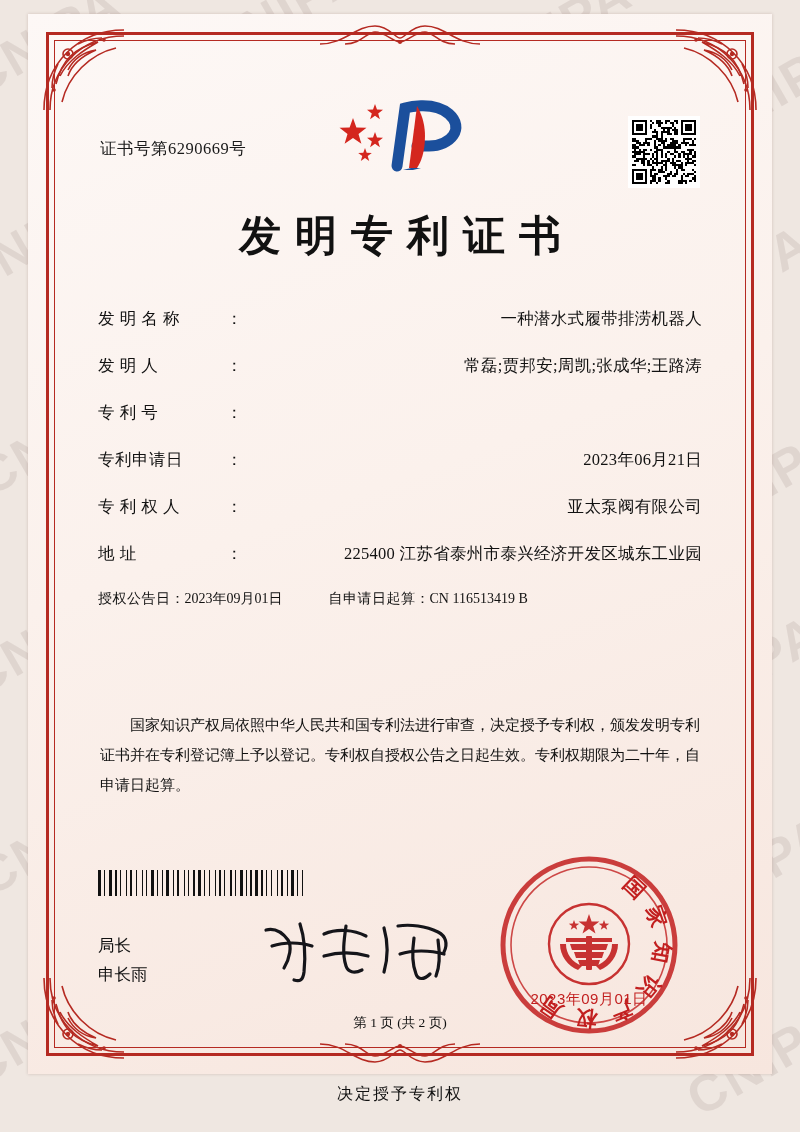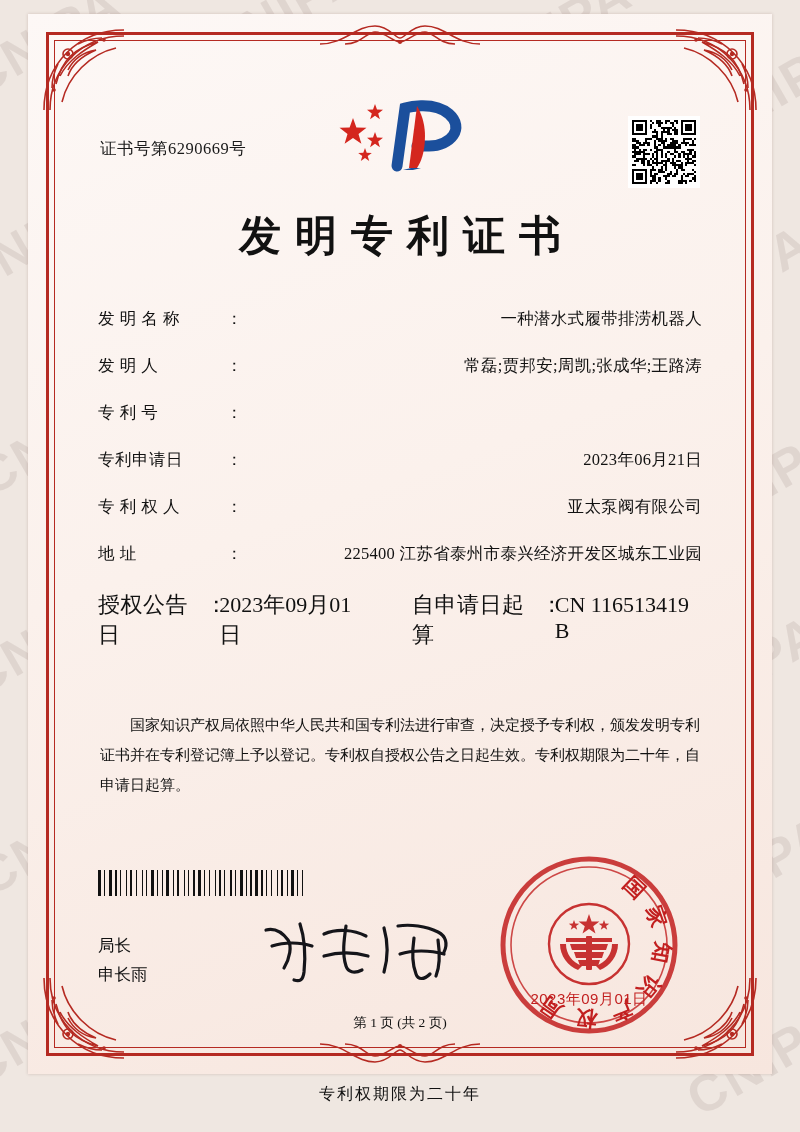--- a/index.html
+++ b/index.html
@@ -68,21 +68,21 @@
     font-size:42px;font-weight:700;color:#111;letter-spacing:14px;
     text-indent:14px;
     font-family:"DejaVu Serif","Liberation Serif",serif;
   }
 
   .fields{position:absolute;left:14px;right:14px;top:238px;}
   .row{display:flex;align-items:baseline;margin-bottom:25px;font-size:16.5px;color:#111;}
   .lbl{width:128px;flex:none;letter-spacing:0.5px;}
   .colon{width:14px;flex:none;}
   .val{flex:1;letter-spacing:0.3px;text-align:right;}
-  .row-split{display:flex;align-items:baseline;font-size:22px;color:#111;margin-bottom:21px;}
+  .row-split{display:flex;align-items:baseline;font-size:14px;color:#111;margin-bottom:21px;}
   .half{display:flex;align-items:baseline;}
   .half.second{margin-left:46px;}
   .lbl2{letter-spacing:0.5px;}
 
   .para{
     position:absolute;left:16px;right:16px;top:640px;
     font-size:15px;line-height:2.0;color:#111;text-align:justify;
   }
   .para p{margin:0 0 8px 0;text-indent:2em;}
 
@@ -793,13 +793,13 @@
           <textPath href="#sealArc" startOffset="8%">国家知识产权局</textPath>
         </text>
       </svg>
     </div>
     <div class="seal-date">2023年09月01日</div>
 
     <div class="pagenum">第 1 页 (共 2 页)</div>
   </div>
 </div>
 
-<div class="footnote">专利权期限为二十年</div>
+<div class="footnote">决定授予专利权</div>
 
 </body></html>

